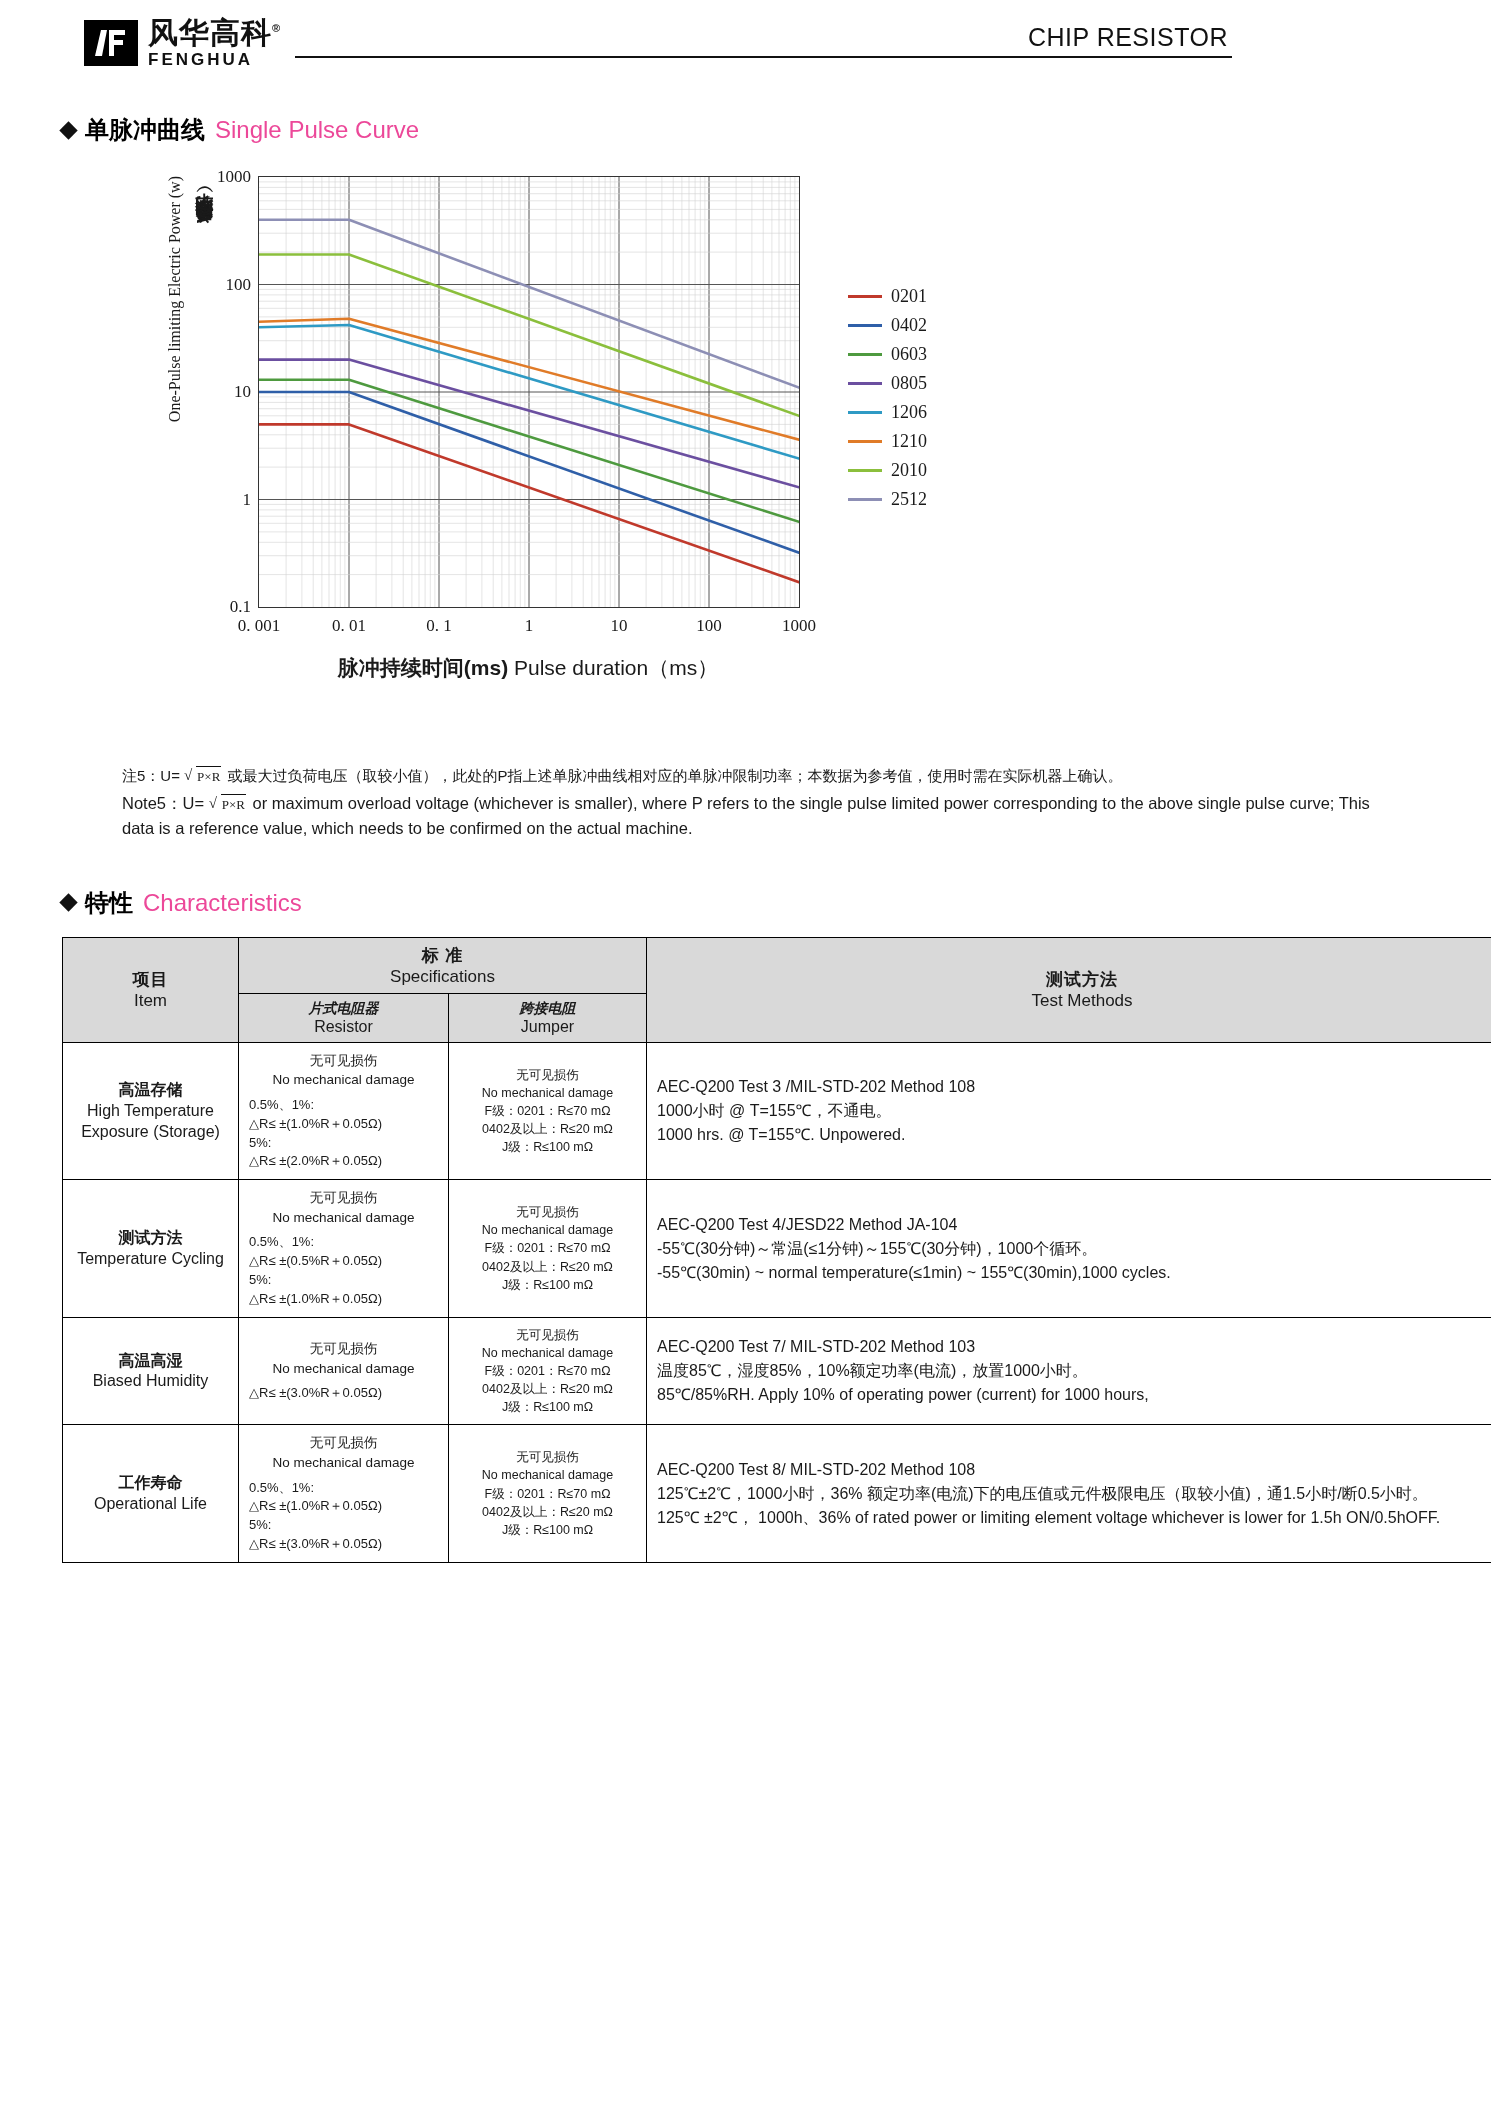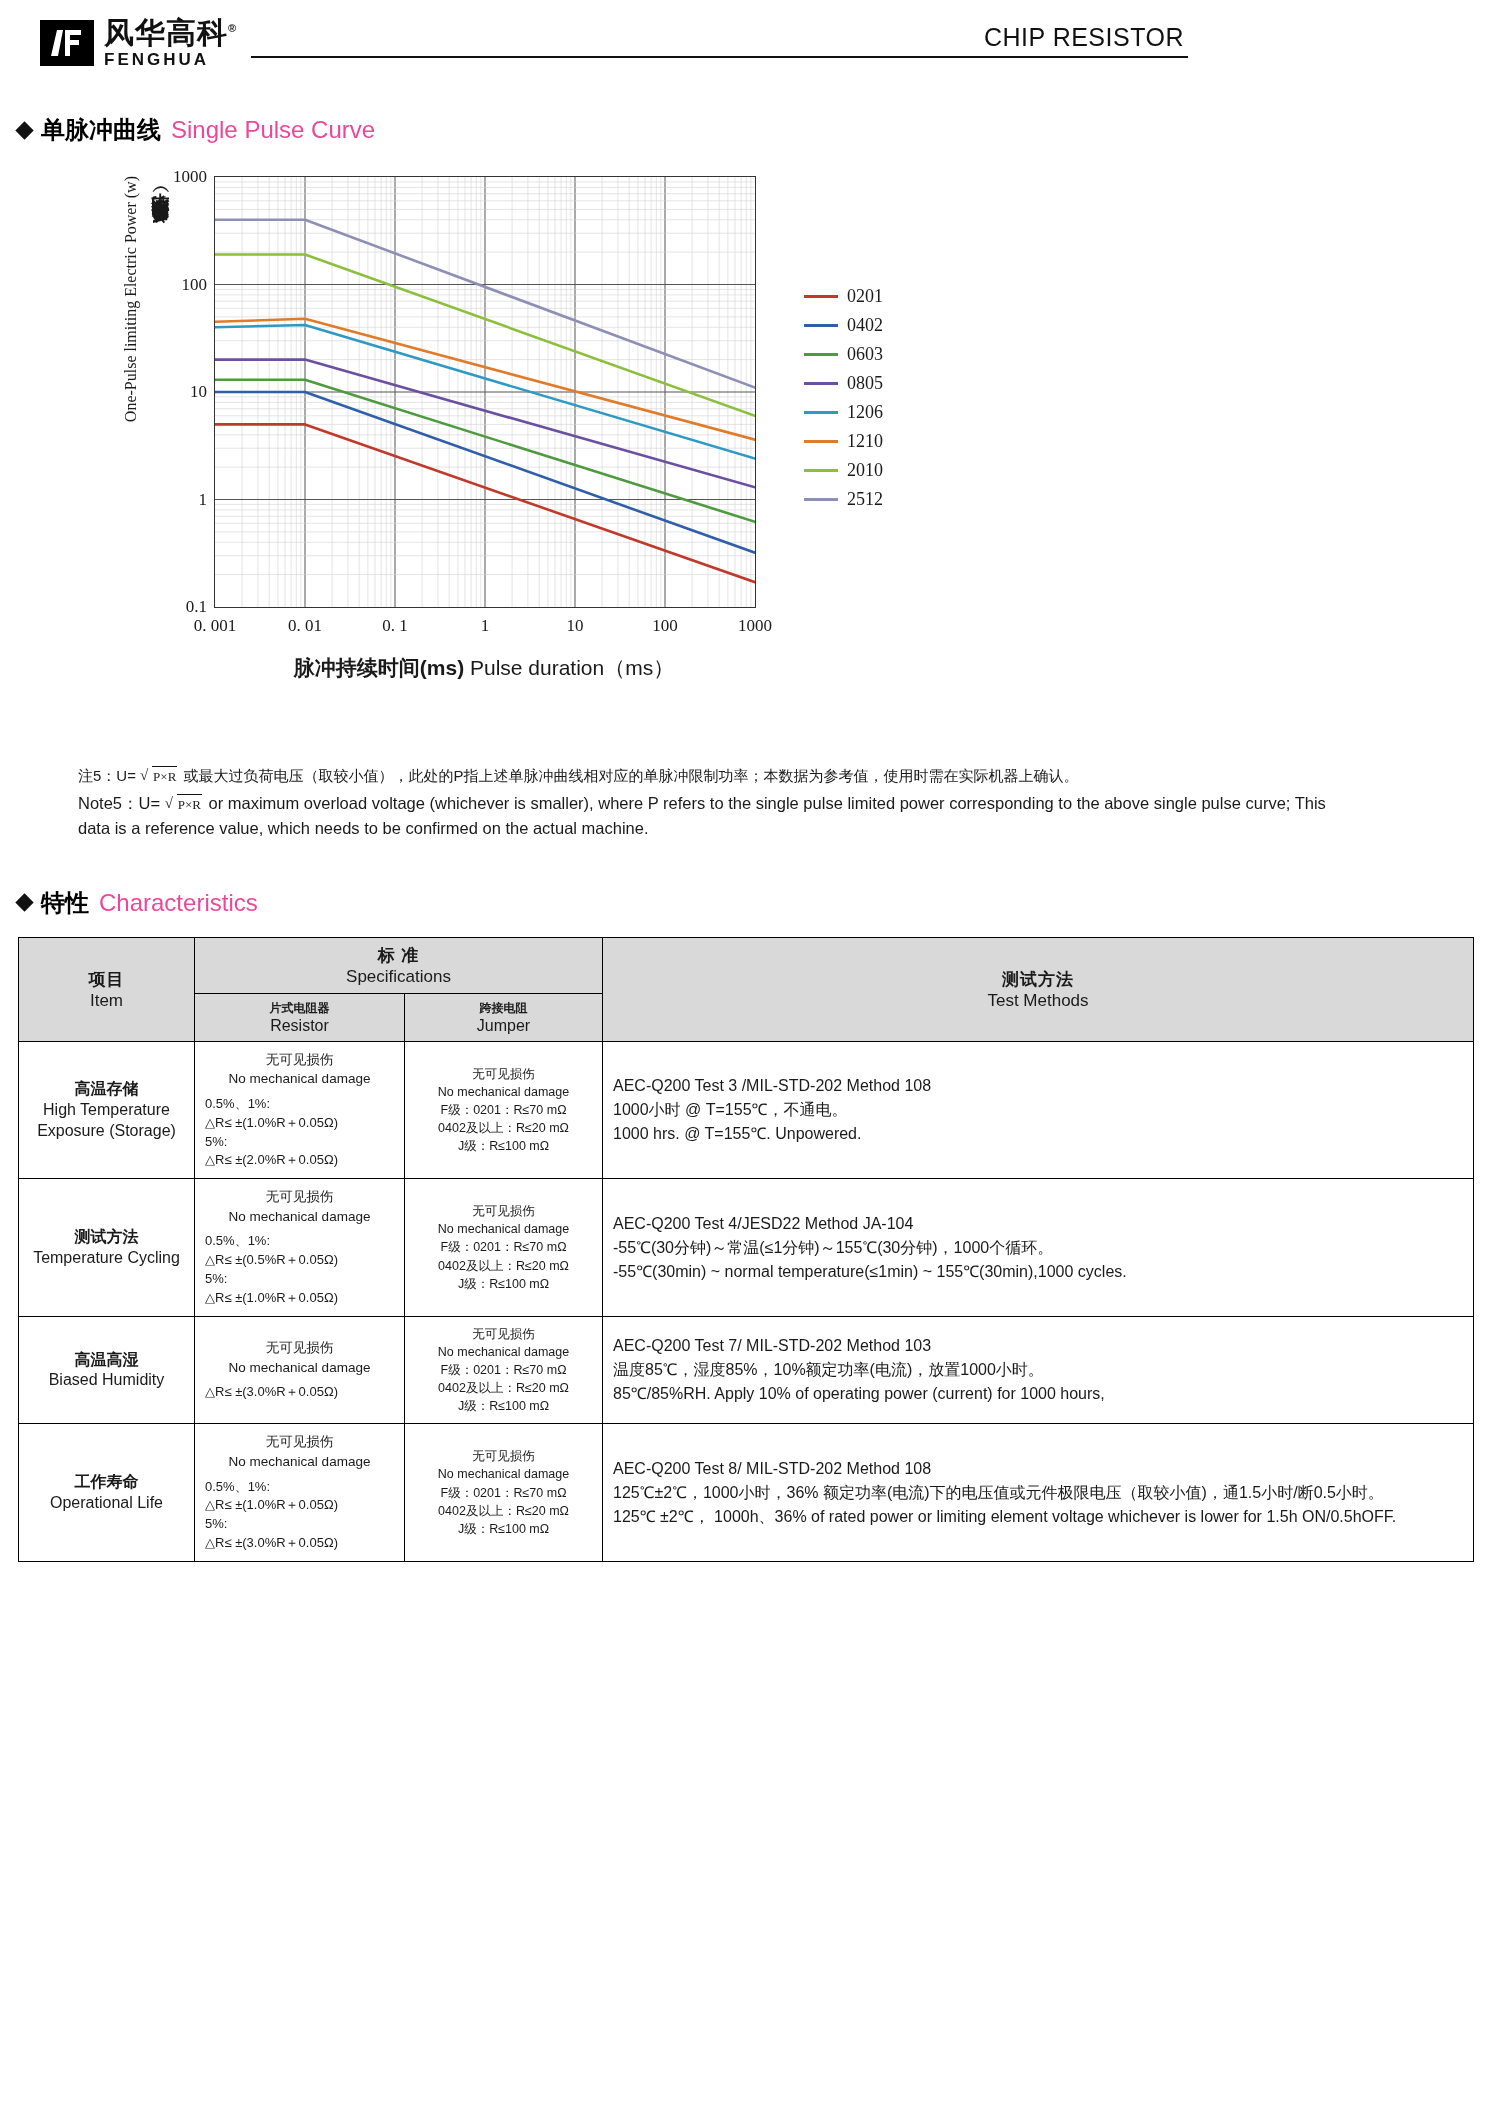--- a/index.html
+++ b/index.html
@@ -1,17 +1,17 @@
 <!DOCTYPE html>
 <html><head>
 <meta charset="utf-8">
 <style>
   html,body{margin:0;padding:0;background:#fff;}
   body{width:1491px;min-height:2116px;font-family:"Liberation Sans",sans-serif;color:#1a1a1a;}
-  .page{position:relative;width:1228px;min-height:2116px;padding:0;box-sizing:border-box;}
+  .page{position:relative;width:1228px;min-height:2116px;padding:0;box-sizing:border-box;margin-left:44px;}
 
   
   .header{display:flex;align-items:flex-end;padding:18px 40px 0 40px;}
   .logo-wrap{display:flex;align-items:center;gap:10px;flex:0 0 auto;}
   .logo-mark{width:54px;height:46px;background:#000;position:relative;display:flex;align-items:center;justify-content:center;}
   .logo-mark svg{display:block;}
   .logo-text{display:flex;flex-direction:column;line-height:1;}
   .logo-cn{font-size:30px;font-weight:bold;letter-spacing:1px;color:#111;}
   .logo-en{font-size:17px;font-weight:bold;letter-spacing:3px;color:#111;margin-top:3px;}
   .logo-reg{font-size:11px;vertical-align:super;}
@@ -46,21 +46,21 @@
   .sqrt{display:inline-block;position:relative;padding:0 2px 0 12px;font-family:"Liberation Serif",serif;font-size:13px;}
   .sqrt:before{content:"√";position:absolute;left:0;top:-2px;font-size:15px;}
   .sqrt span{border-top:1px solid #111;padding:0 1px;display:inline-block;}
 
   
   table.chars{border-collapse:collapse;margin:18px 18px 30px 18px;width:1455px;table-layout:fixed;}
   table.chars th,table.chars td{border:1px solid #000;vertical-align:middle;}
   table.chars thead th{background:#d9d9d9;text-align:center;font-weight:normal;padding:6px 4px;}
   .th-cn{font-size:17px;font-weight:bold;display:block;letter-spacing:1px;}
   .th-en{font-size:17px;display:block;}
-  .th-sub-cn{font-size:12px;font-weight:bold;display:block;}
+  .th-sub-cn{font-size:14px;font-weight:bold;display:block;font-style:italic;}
   .th-sub-en{font-size:16px;display:block;}
   td.item{text-align:center;padding:8px 4px;}
   td.item .cn{font-size:16px;font-weight:bold;display:block;line-height:1.35;}
   td.item .en{font-size:16px;display:block;line-height:1.3;text-align:center;}
   td.spec{padding:8px 10px;font-size:13px;line-height:1.45;}
   td.spec .ctr{text-align:center;}
   td.spec .ctr .cn{font-size:13.5px;}
   td.spec .ctr .en{font-size:13.5px;}
   td.spec .blk{margin-top:6px;}
   td.jumper{padding:8px 6px;font-size:12.5px;line-height:1.45;text-align:center;}

